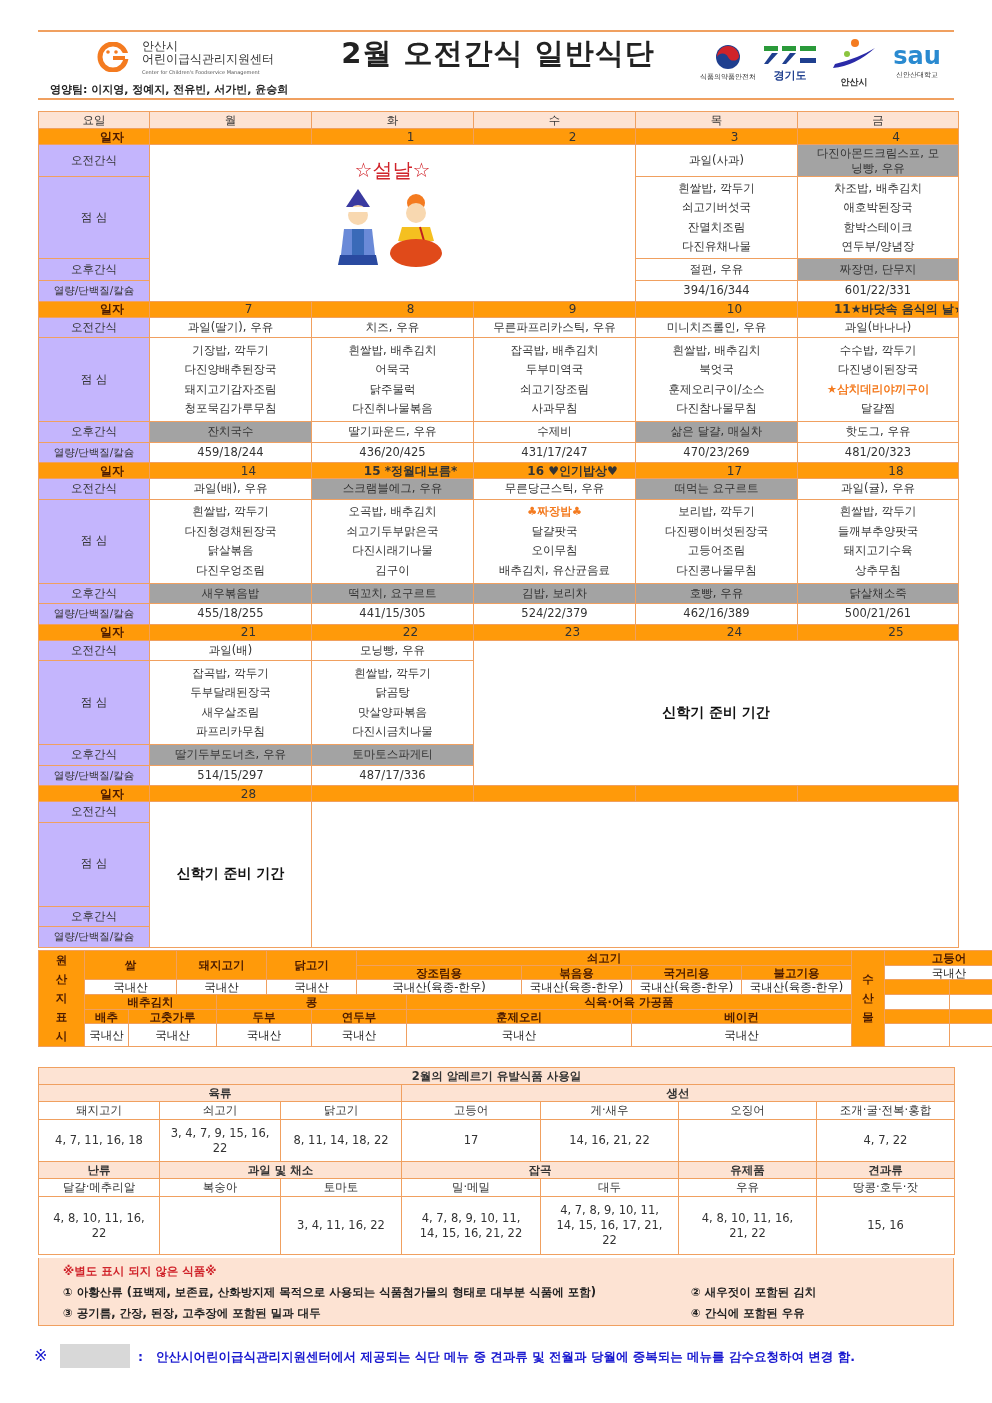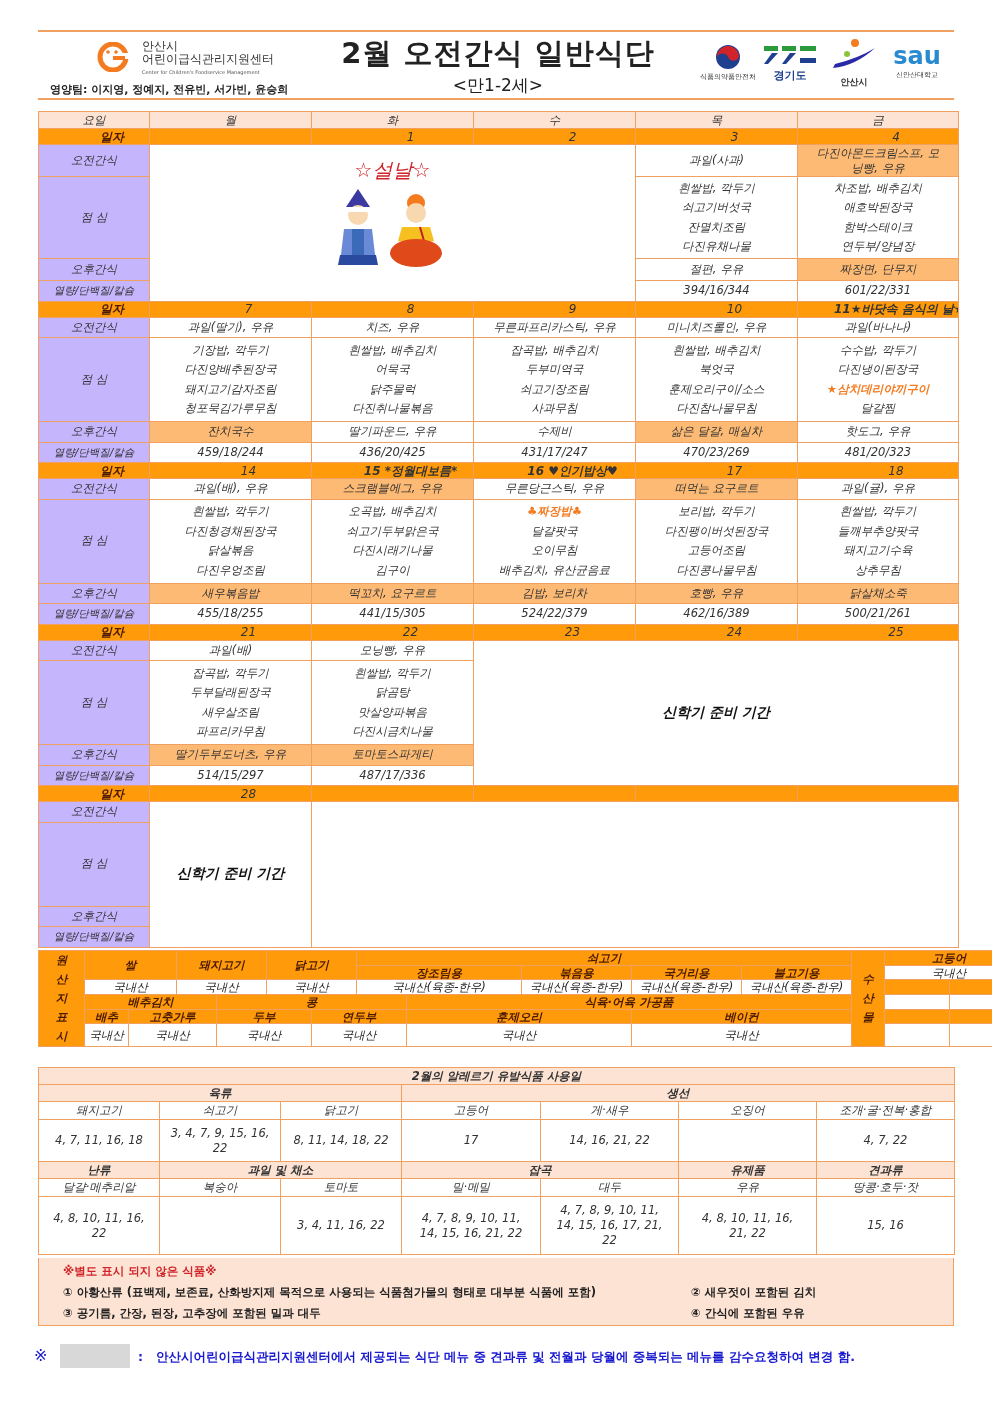--- a/index.html
+++ b/index.html
@@ -7,30 +7,30 @@
   .hdr { position: absolute; left: 38px; top: 30px; width: 916px; height: 70px; border-top: 2px solid #f0a060; border-bottom: 2px solid #f0a060; }
   .logo-c { position: absolute; left: 58px; top: 10px; width: 34px; height: 30px; }
   .org { position: absolute; left: 104px; top: 8px; font-size: 12px; line-height: 13px; color: #333; }
   .org .en { font-size: 5px; color: #555; }
   .team { position: absolute; left: 12px; top: 50px; font-size: 11px; font-weight: bold; color: #222; }
   .title { position: absolute; left: 300px; top: 2px; width: 320px; text-align: center; font-size: 29px; font-weight: bold; letter-spacing: 1px; }
   .subtitle { position: absolute; left: 300px; top: 42px; width: 320px; text-align: center; font-size: 17px; }
   .logos { position: absolute; left: 660px; top: 6px; width: 250px; height: 60px; }
   .lg { position: absolute; text-align: center; font-size: 7px; color: #333; }
 
-  table { border-collapse: collapse; table-layout: fixed; font-style: italic; }
+  table { border-collapse: collapse; table-layout: fixed; }
   .menu { position: absolute; left: 38px; top: 111px; width: 920px; }
   .menu td { border: 1px solid #f0a060; text-align: center; font-size: 11.5px; color: #333; padding: 0; line-height: 19.5px; overflow: hidden; white-space: nowrap; }
   .menu td.lab { background: #c4b5fd; color: #333; }
   .menu tr.dow td { background: #fde3d3; height: 17px; line-height: 15px; }
   .menu tr.date td { background: #ff9a0a; height: 16px; line-height: 14px; font-size: 12px; padding-left: 36px; }
   .menu tr.date td.lab { background: #ff9a0a; color: #4a1a00; font-weight: bold; }
   .red { color: #d0232a; }
   .ora { color: #f47b20; }
-  .gray { background: #fdba74; }
+  .gray { background: #a3a3a3; }
   .holiday { font-size: 20px; color: #d0232a; }
   .prep { font-size: 14px; font-weight: bold; color: #111; }
   .small-lab { font-size: 10.5px !important; }
 
   .origin { position: absolute; left: 38px; top: 950px; width: 920px; }
   .origin td { border: 1px solid #f0a060; text-align: center; font-size: 11.5px; height: 13px; line-height: 12px; padding: 0; white-space: nowrap; overflow: hidden; }
   .origin td.o { background: #ff9a0a; color: #4a1a00; font-weight: bold; }
   .origin td.w { background: #fff; color: #222; }
 
   .allergy { position: absolute; left: 38px; top: 1067px; width: 916px; }
@@ -58,21 +58,20 @@
       <circle cx="20" cy="10" r="1.8" fill="#f47b20"></circle>
     <rect x="17" y="14" width="12" height="4" fill="#f47b20"></rect>
   </svg>
   <div class="org">
     <div>안산시</div>
     <div>어린이급식관리지원센터</div>
     <div class="en">Center for Children's Foodservice Management</div>
   </div>
   <div class="team">영양팀: 이지영, 정예지, 전유빈, 서가빈, 윤승희</div>
   <div class="title">2월 오전간식 일반식단</div>
-  <div class="subtitle">&lt;만1-2세&gt;</div>
   <div class="logos">
     <div class="lg" style="left:0;top:6px;width:60px;">
       <svg width="26" height="26" viewBox="0 0 26 26">
           <circle cx="13" cy="13" r="12" fill="#1f3f8f"></circle>
           <path d="M2 13 A11 11 0 0 1 24 13 A6 6 0 0 1 13 13 A6 6 0 0 0 2 13Z" fill="#d0232a"></path>
         </svg>
       <div>식품의약품안전처</div>
     </div>
     <div class="lg" style="left:62px;top:6px;width:60px;">
       <svg width="56" height="22" viewBox="0 0 56 22">

